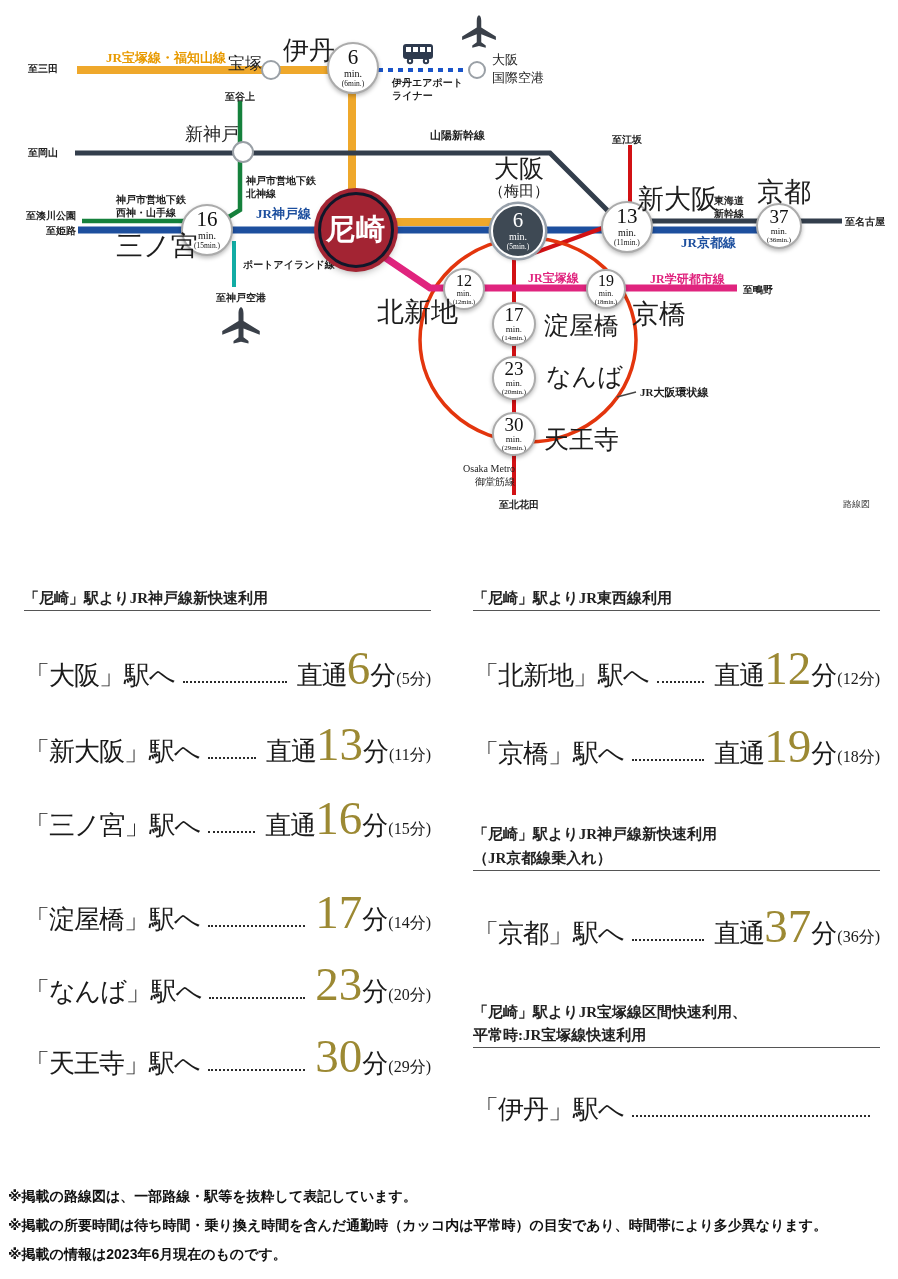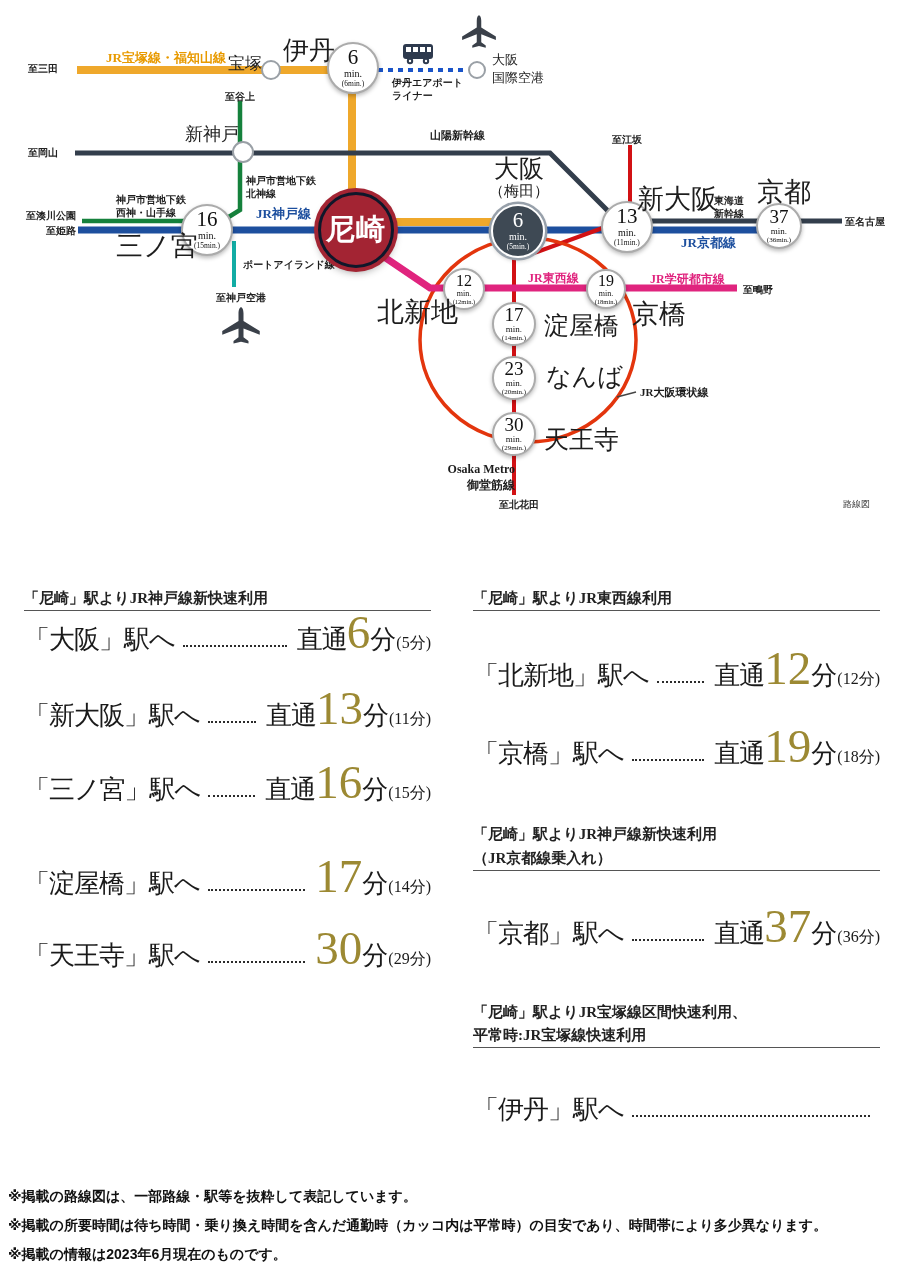--- a/index.html
+++ b/index.html
@@ -104,24 +104,24 @@
     <span class="dlab" style="left:430px;top:128px;font-size:11px;font-weight:bold">山陽新幹線</span>
     <span class="dlab" style="left:246px;top:174px;font-size:10px;font-weight:bold">神戸市営地下鉄
 北神線</span>
     <span class="dlab" style="left:116px;top:193px;font-size:10px;font-weight:bold">神戸市営地下鉄
 西神・山手線</span>
     <span class="dlab lline" style="left:256px;top:206px;font-size:13px;color:#1D4F9E">JR神戸線</span>
     <span class="dlab" style="left:243px;top:258px;font-size:10px;font-weight:bold">ポートアイランド線</span>
     <span class="dlab lline" style="left:681px;top:235px;font-size:13px;color:#1D4F9E">JR京都線</span>
     <span class="dlab" style="left:714px;top:194px;font-size:10px;font-weight:bold">東海道
 新幹線</span>
-    <span class="dlab lline" style="left:528px;top:271px;font-size:12px;color:#E0247E">JR東西線</span>
+    <span class="dlab lline" style="left:528px;top:271px;font-size:12px;color:#E0247E">JR宝塚線</span>
     <span class="dlab lline" style="left:650px;top:272px;font-size:12px;color:#E0247E">JR学研都市線</span>
     <span class="dlab" style="left:640px;top:385px;font-size:11px;font-weight:bold">JR大阪環状線</span>
-    <span class="dlab" style="left:430px;top:462px;width:85px;text-align:right;font-size:12px;font-weight:bold">Osaka Metro
+    <span class="dlab" style="left:430px;top:462px;width:85px;text-align:right;font-size:10px;font-weight:normal">Osaka Metro
 御堂筋線</span>
     <span class="dlab small-cap" style="left:843px;top:499px">路線図</span>
 
     <span class="dlab" style="left:228px;top:53px;font-size:17px">宝塚</span>
     <span class="dlab" style="left:283px;top:34px;font-size:26px">伊丹</span>
     <span class="dlab" style="left:492px;top:51px;font-size:13px;line-height:1.35">大阪
 国際空港</span>
     <span class="dlab" style="left:185px;top:123px;font-size:18px">新神戸</span>
     <span class="dlab" style="left:116px;top:229px;font-size:27px">三ノ宮</span>
     <span class="dlab" style="left:483px;top:153px;width:72px;text-align:center;font-size:25px">大阪</span>
@@ -218,21 +218,21 @@
     </span>
   </div>
 
   <div class="routes">
     <div class="col">
 
       <div class="rsec">
         <div class="rhead">
           <span>「尼崎」駅よりJR神戸線新快速利用</span>
         </div>
-        <div class="rrow" style="">
+        <div class="rrow" style="margin-top:36px">
           <span class="rst">「大阪」駅へ</span>
           <span class="rleader"></span>
           <span class="rval"><span class="rdirect">直通</span><span class="rtime">6</span><span class="runit">分</span><span class="rparen">(5分)</span></span>
         </div>
         <div class="rrow" style="margin-top:30px">
           <span class="rst">「新大阪」駅へ</span>
           <span class="rleader"></span>
           <span class="rval"><span class="rdirect">直通</span><span class="rtime">13</span><span class="runit">分</span><span class="rparen">(11分)</span></span>
         </div>
         <div class="rrow" style="margin-top:28px">
@@ -240,20 +240,25 @@
           <span class="rleader"></span>
           <span class="rval"><span class="rdirect">直通</span><span class="rtime">16</span><span class="runit">分</span><span class="rparen">(15分)</span></span>
         </div>
       </div>
 
       <div class="rsec" style="margin-top:48px">
         <div class="rrow" style="margin-top:36px">
           <span class="rst">「淀屋橋」駅へ</span>
           <span class="rleader"></span>
           <span class="rval"><span class="rdirect"></span><span class="rtime">17</span><span class="runit">分</span><span class="rparen">(14分)</span></span>
+        </div>
+        <div class="rrow" style="margin-top:26px">
+          <span class="rst">「なんば」駅へ</span>
+          <span class="rleader"></span>
+          <span class="rval"><span class="rdirect"></span><span class="rtime">23</span><span class="runit">分</span><span class="rparen">(20分)</span></span>
         </div>
         <div class="rrow" style="margin-top:26px">
           <span class="rst">「天王寺」駅へ</span>
           <span class="rleader"></span>
           <span class="rval"><span class="rdirect"></span><span class="rtime">30</span><span class="runit">分</span><span class="rparen">(29分)</span></span>
         </div>
       </div>
 
     </div>
 

